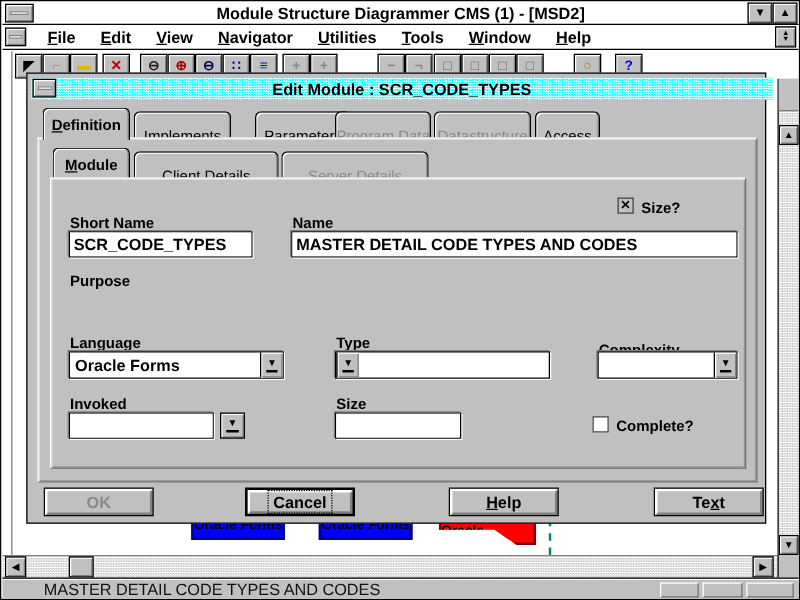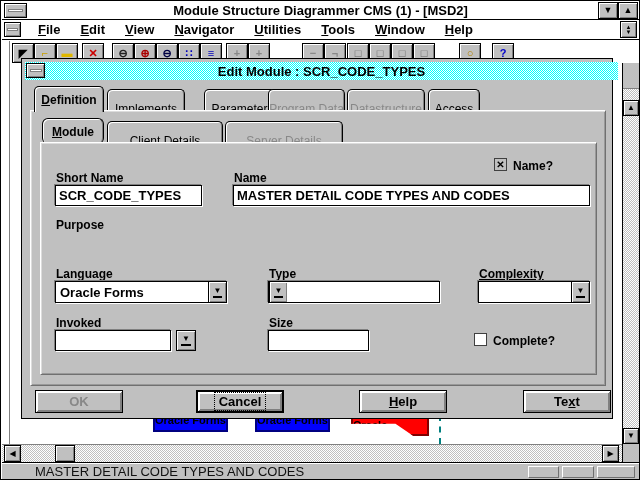--- a/index.html
+++ b/index.html
@@ -315,43 +315,43 @@
 
     <div class="tab active" style="left:12px;top:27px;width:70px;"><u>D</u>efinition</div>
     <div class="tab" style="left:85px;top:30px;width:78px;"><u>I</u>mplements</div>
     <div class="tab" style="left:182px;top:30px;width:77px;"><u>P</u>arameters</div>
     <div class="tab disabled" style="left:246px;top:30px;width:77px;">Pr<u>o</u>gram Data</div>
     <div class="tab disabled" style="left:325px;top:30px;width:78px;">Data<u>s</u>tructure</div>
     <div class="tab" style="left:406px;top:30px;width:52px;"><u>A</u>ccess</div>
 
     <div class="panel3d" style="left:8px;top:51px;width:576px;height:276px;"></div>
 
-    <div class="tab active" style="left:20px;top:59px;width:62px;z-index:3;border-radius:6px;"><u>M</u>odule</div>
+    <div class="tab active" style="left:20px;top:59px;width:62px;z-index:3;"><u>M</u>odule</div>
     <div class="tab" style="left:85px;top:62px;width:116px;z-index:3;"><u>C</u>lient Details</div>
     <div class="tab disabled" style="left:203px;top:62px;width:118px;z-index:3;">Ser<u>v</u>er Details</div>
 
     <div class="panel3d" style="left:18px;top:83px;width:557px;height:233px;z-index:3;"></div>
 
     <div class="chk disabled" style="left:472px;top:99px;">✕</div>
-    <span class="chklabel" style="left:491px;top:100px;">Name?</span>
+    <span class="chklabel" style="left:491px;top:100px;">Size?</span>
 
     <span class="lbl" style="left:34px;top:112px;">Short Name</span>
     <span class="lbl" style="left:212px;top:112px;">Name</span>
     <div class="field" style="left:33px;top:126px;width:147px;height:21px;">
       <input value="SCR_CODE_TYPES" style="">
     </div>
     <div class="field" style="left:211px;top:126px;width:357px;height:21px;">
       <input value="MASTER DETAIL CODE TYPES AND CODES" style="">
     </div>
 
     <span class="lbl" style="left:34px;top:159px;">Purpose</span>
 
     <span class="lbl" style="left:34px;top:208px;">Language</span>
     <span class="lbl" style="left:247px;top:208px;">Type</span>
-    <span class="lbl" style="left:457px;top:208px;text-decoration:underline;">Complexity</span>
+    <span class="lbl" style="left:457px;top:214px;">Complexity</span>
 
     <div class="combo" style="left:33px;top:222px;width:172px;height:22px;">
       <span class="val">Oracle Forms</span>
       <span class="cmb-btn">
           <span class="cmb-arrow">▼</span>
         </span>
     </div>
     <div class="combo" style="left:246px;top:222px;width:172px;height:22px;">
       <span class="cmb-btn">
           <span class="cmb-arrow">▼</span>

